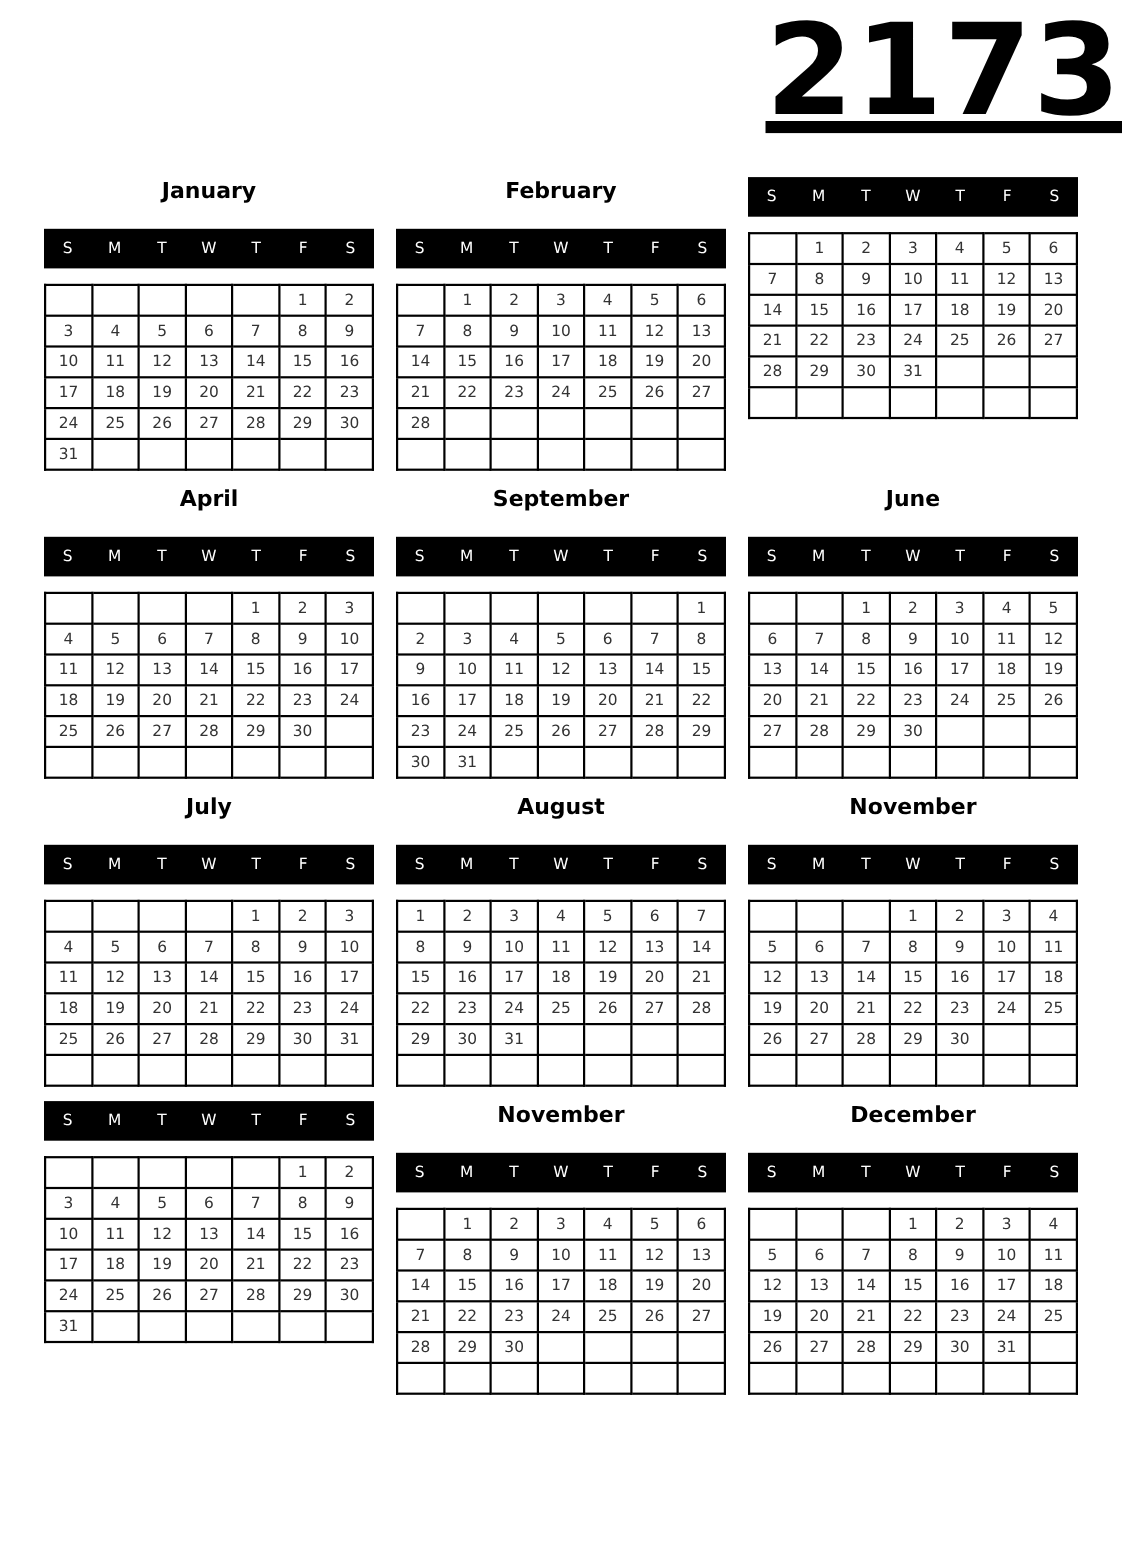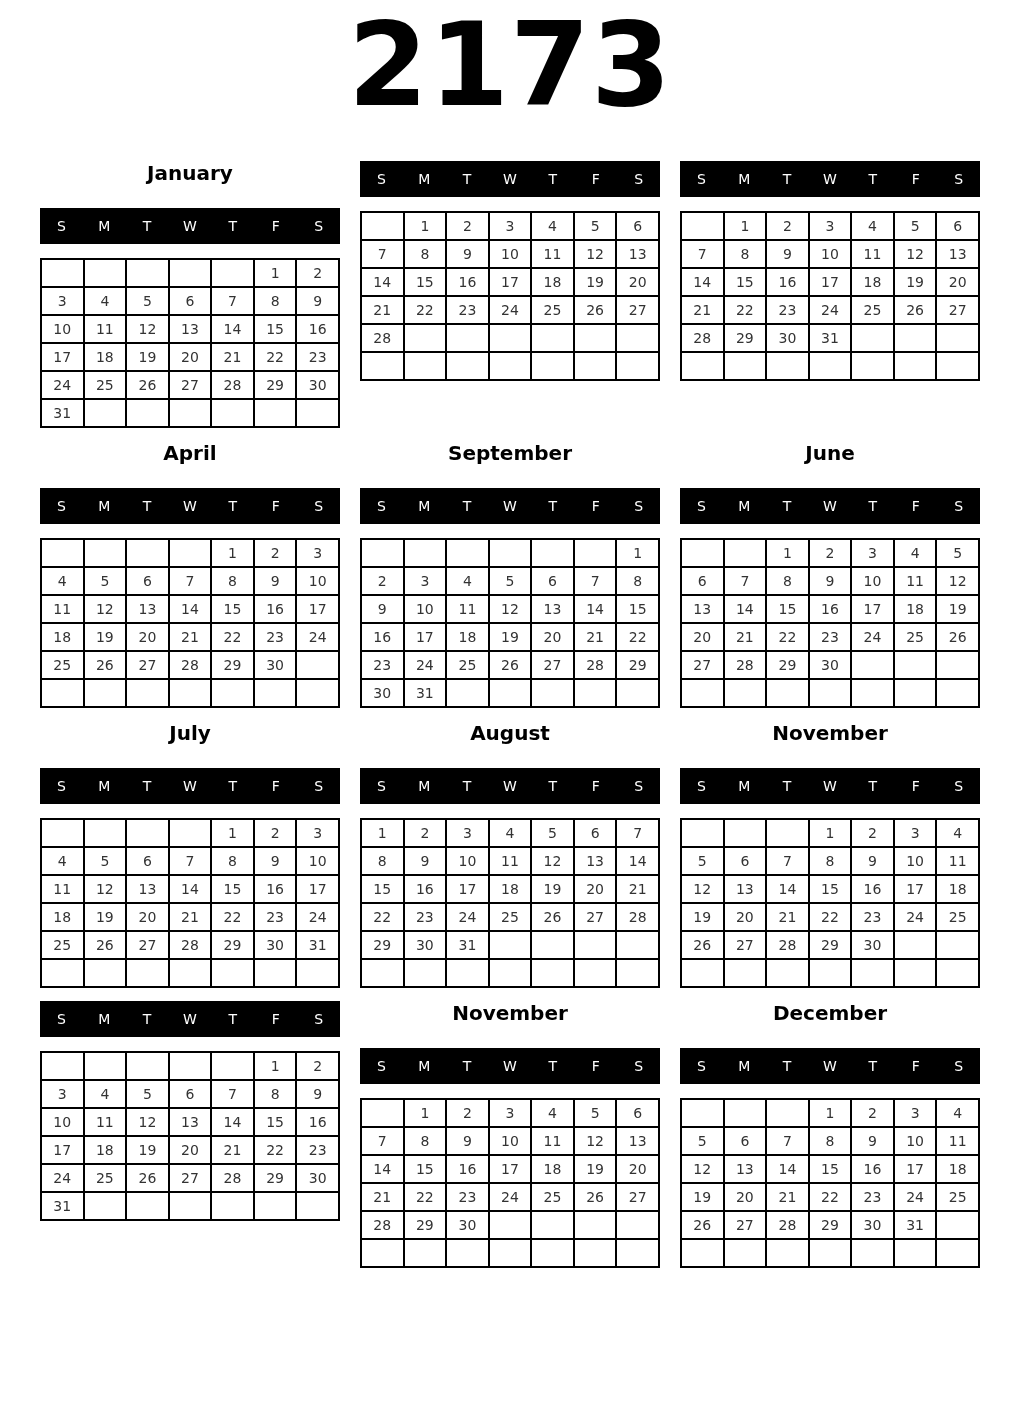--- a/index.html
+++ b/index.html
@@ -8,26 +8,27 @@
     background: #ffffff;
   }
   body {
     width: 1020px;
     height: 1412px;
     font-family: "DejaVu Sans", sans-serif;
     color: #000;
     overflow: hidden;
   }
   .year-title {
-    text-align: center;
+    text-align: right;
     font-weight: bold;
     font-size: 115px;
     line-height: 1.0;
     padding-top: 8px;
     letter-spacing: 1px;
+    text-decoration: underline;
   }
   .months-grid {
     display: grid;
     grid-template-columns: repeat(3, 300px);
     column-gap: 20px;
     row-gap: 13px;
     justify-content: center;
     margin-top: 38px;
   }
   .month {
@@ -141,20 +142,21 @@
               <td></td>
               <td></td>
               <td></td>
               <td></td>
         </tr>
       </tbody>
     </table>
   </div>
 
   <div class="month">
+    <div class="month-name">February</div>
     <div class="dow-bar">
       <span>S</span>
       <span>M</span>
       <span>T</span>
       <span>W</span>
       <span>T</span>
       <span>F</span>
       <span>S</span>
     </div>
     <table class="date-table">

